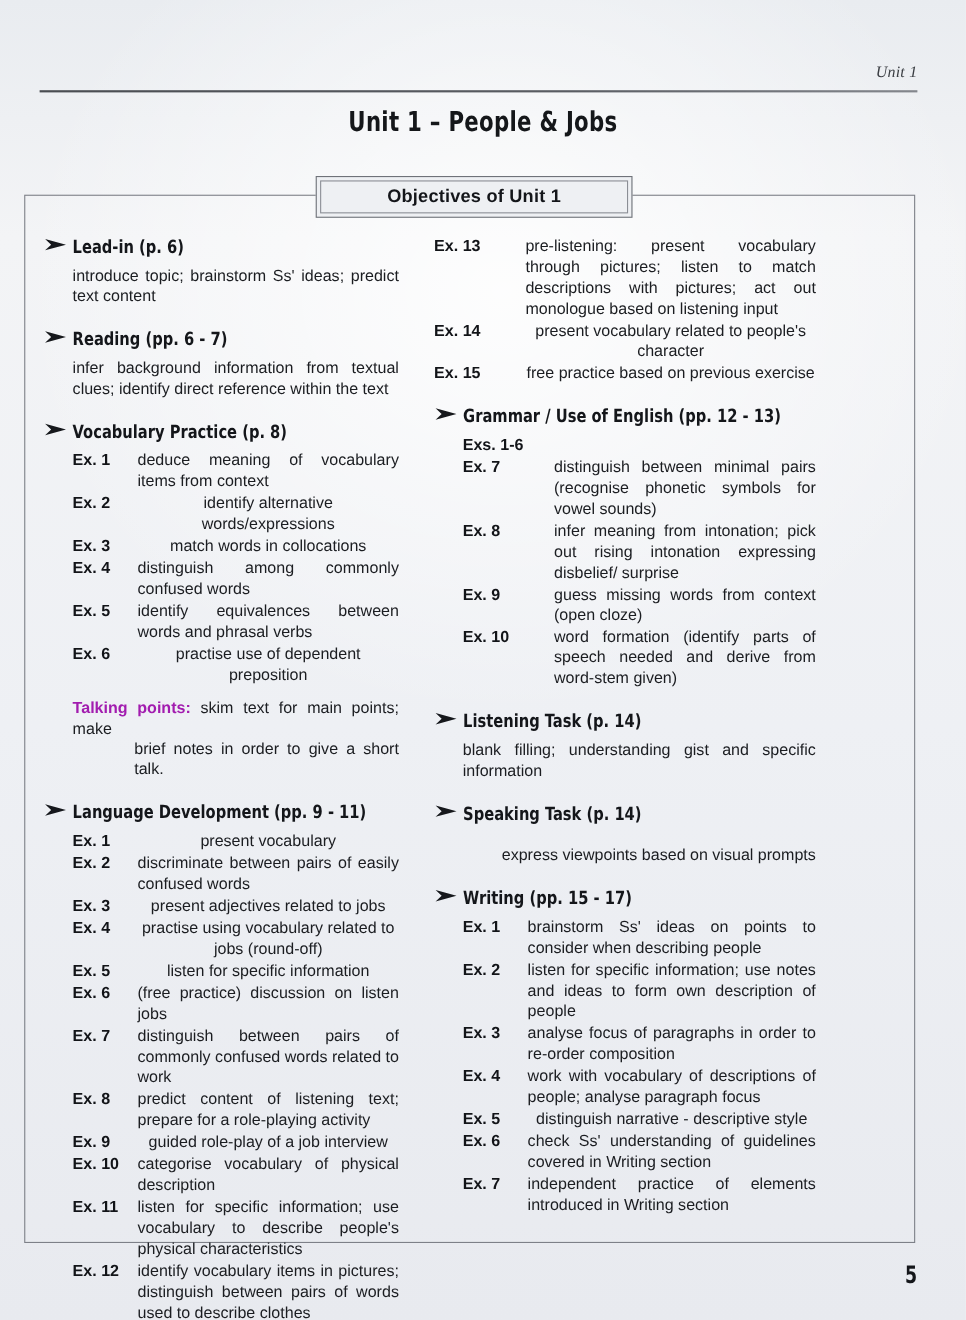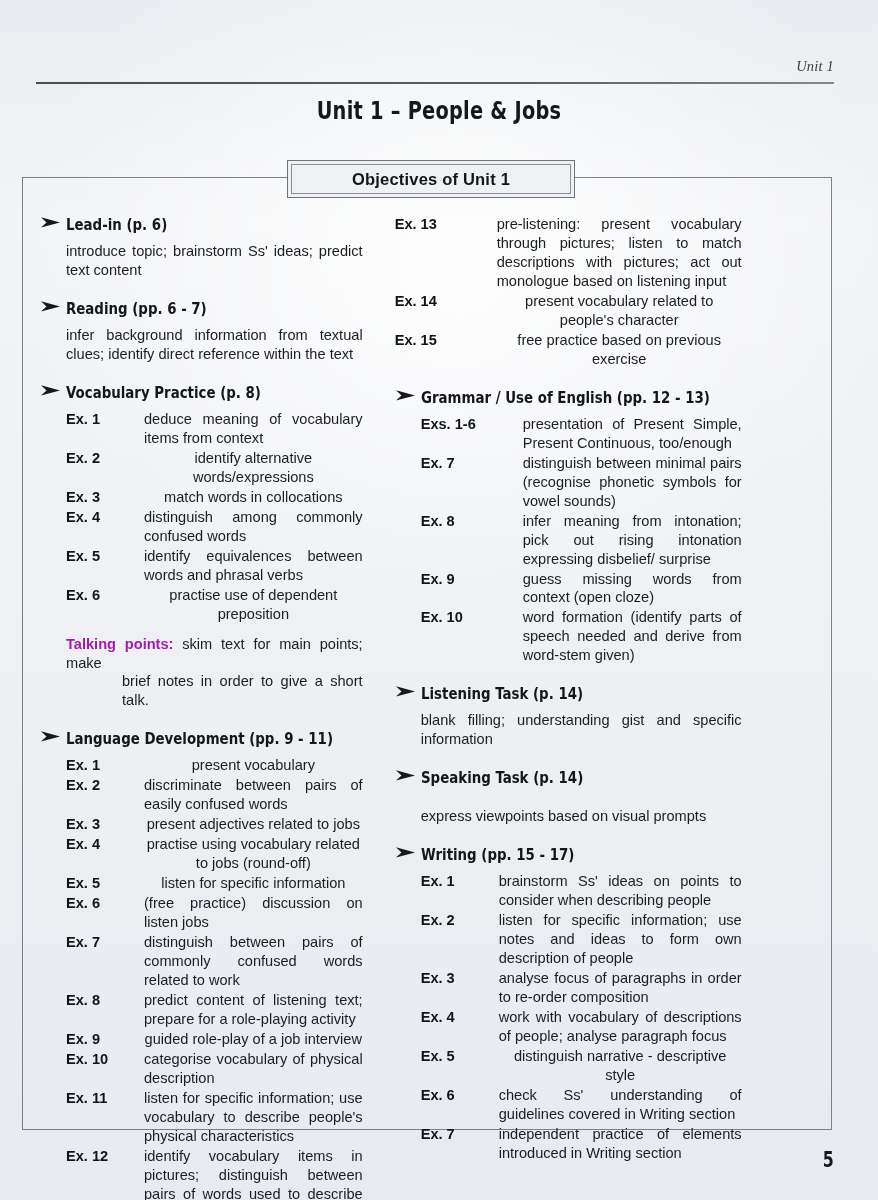--- a/index.html
+++ b/index.html
@@ -149,40 +149,40 @@
   }
 
   
   .sec-desc {
     margin: 0 0 4px 26px;
     font-size: 14.6px;
     line-height: 1.30;
     text-align: justify;
     color: #1b1d21;
   }
-  .sec-desc.nojust { text-align: left; margin-top: 20px; }
+  .sec-desc.nojust { text-align: right; margin-top: 20px; }
 
   
   .ex-list {
     margin: 0 0 0 26px;
     padding: 0;
   }
   .ex-row {
     display: flex;
     align-items: flex-start;
     font-size: 14.6px;
     line-height: 1.30;
     margin-bottom: 1px;
   }
   .ex-label {
     flex: 0 0 auto;
     font-weight: bold;
     color: #121418;
     white-space: nowrap;
-    padding-right: 22px;
+    padding-right: 3px;
   }
   .ex-label.w-narrow { width: 56px; }
   .ex-label.w-wide   { width: 80px; }
   .ex-text {
     flex: 1 1 auto;
     text-align: justify;
     text-justify: inter-word;
     color: #1b1d21;
   }
   .ex-text.nojust { text-align: center; }
@@ -387,21 +387,20 @@
           <span class="arrow-icon">
             <svg width="22" height="13" viewBox="0 0 22 13">
               <path d="M1 1.2 L20 6.4 L1 11.6 L6.5 6.4 Z" fill="#16181c"></path>
             </svg>
           </span>
           <span class="sec-title">Grammar / Use of English (pp. 12 - 13)</span>
         </div>
         <div class="ex-list">
           <div class="ex-row">
             <span class="ex-label w-wide">Exs. 1-6</span>
-            <span class="ex-text">presentation of Present Simple, Present Continuous, too/enough</span>
           </div>
           <div class="ex-row">
             <span class="ex-label w-wide">Ex. 7</span>
             <span class="ex-text">distinguish between minimal pairs (recognise phonetic symbols for vowel sounds)</span>
           </div>
           <div class="ex-row">
             <span class="ex-label w-wide">Ex. 8</span>
             <span class="ex-text">infer meaning from intonation; pick out rising intonation expressing disbelief/ surprise</span>
           </div>
           <div class="ex-row">

